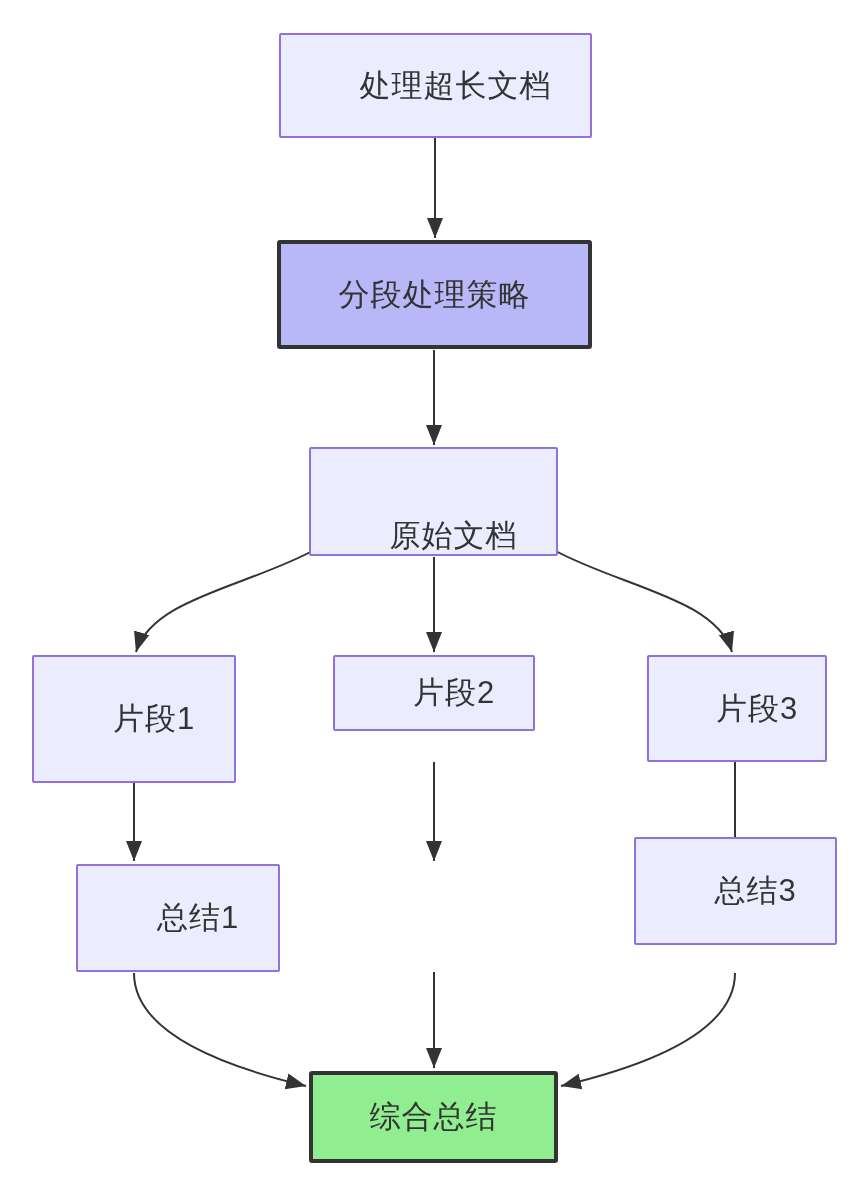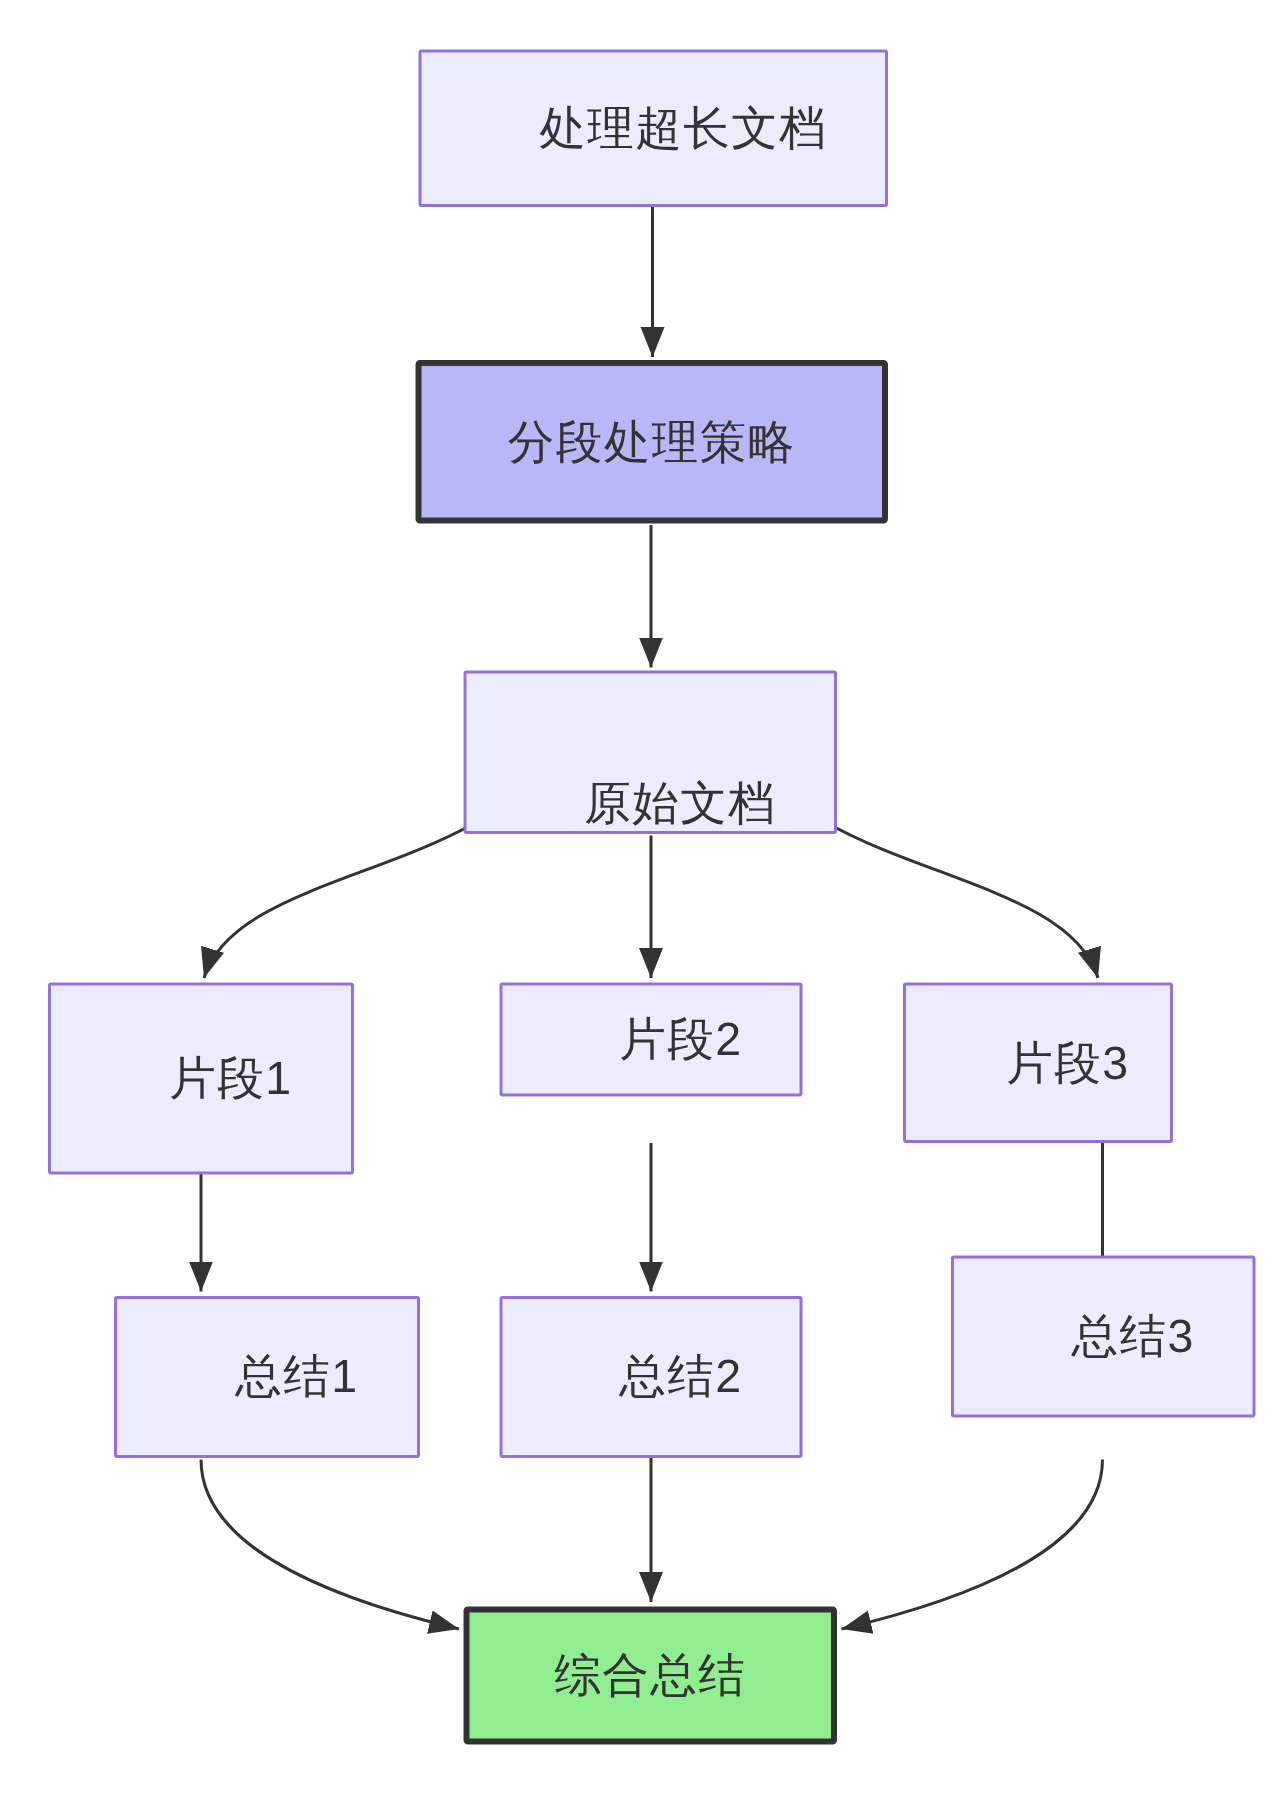--- a/index.html
+++ b/index.html
@@ -108,31 +108,28 @@
   </div>
 
   <div class="node default" style="left:32px; top:655px; width:204px; height:128px;">
     <span class="node-label">片段1</span>
   </div>
 
   <div class="node default" style="left:333px; top:655px; width:202px; height:76px;">
     <span class="node-label">片段2</span>
   </div>
 
-  <div class="node default" style="left:602px; top:655px; width:180px; height:107px;">
+  <div class="node default" style="left:647px; top:655px; width:180px; height:107px;">
     <span class="node-label">片段3</span>
   </div>
 
   <div class="node default" style="left:32px; top:864px; width:204px; height:108px;margin-left:44px;">
     <span class="node-label">总结1</span>
   </div>
 
-  <div class="node default" style="left:333px; top:864px; width:202px; height:108px;">
-    <span class="node-label">总结2</span>
-  </div>
 
   <div class="node default" style="left:634px; top:837px; width:203px; height:108px;">
     <span class="node-label">总结3</span>
   </div>
 
   <div class="node success" style="left:309px; top:1071px; width:249px; height:92px;align-items:center;">
     <span class="node-label">综合总结</span>
   </div>
 
 </div>

